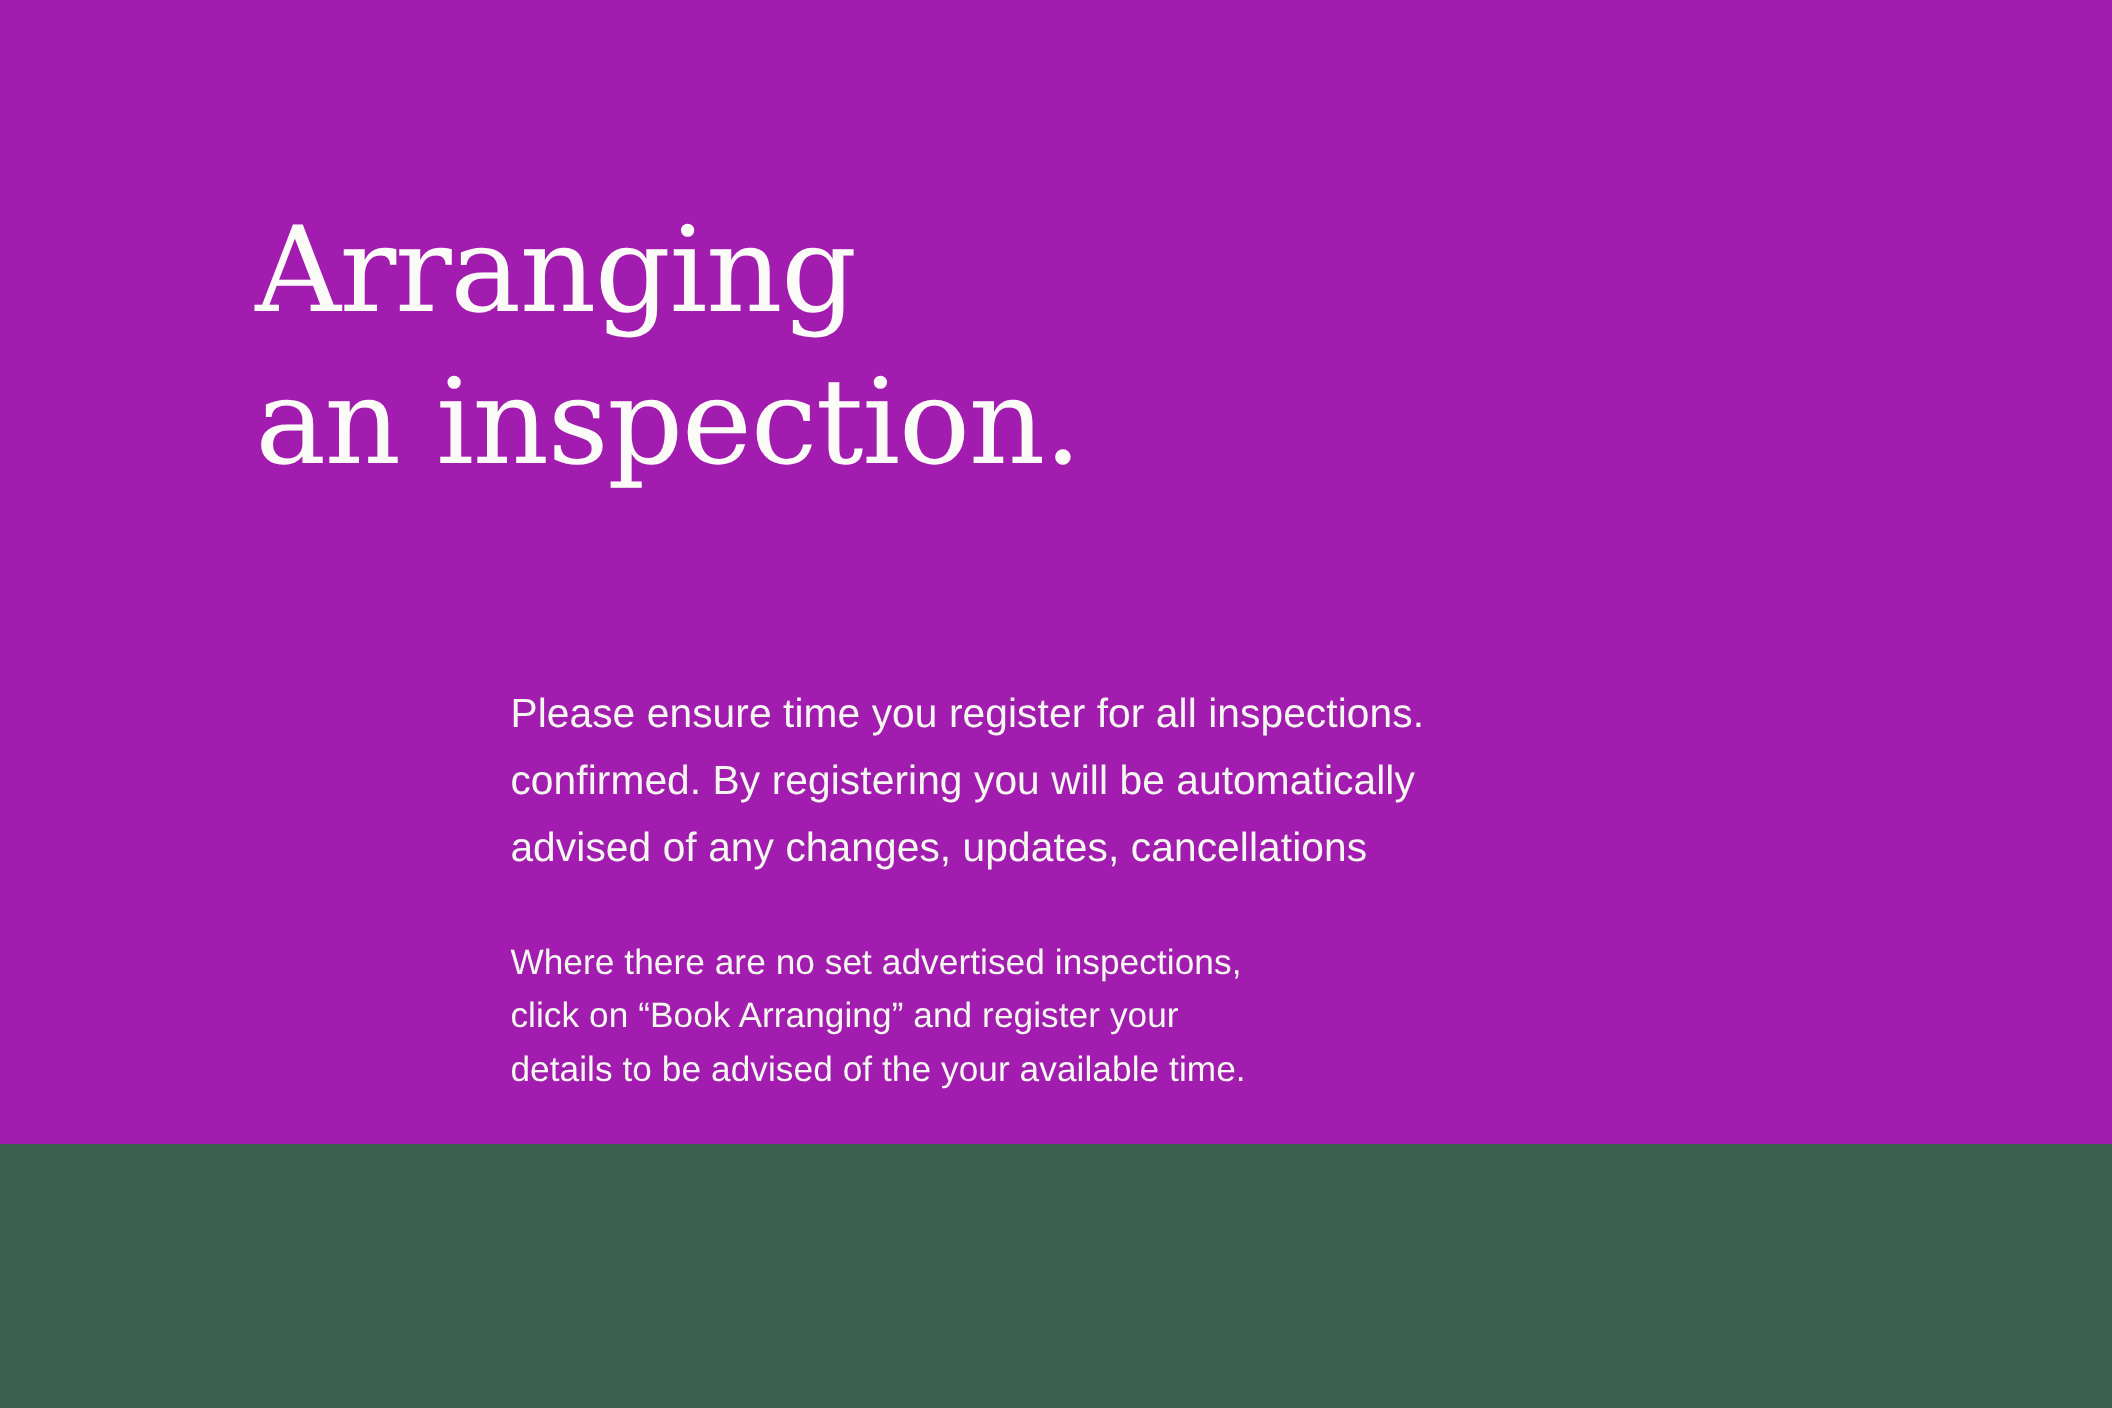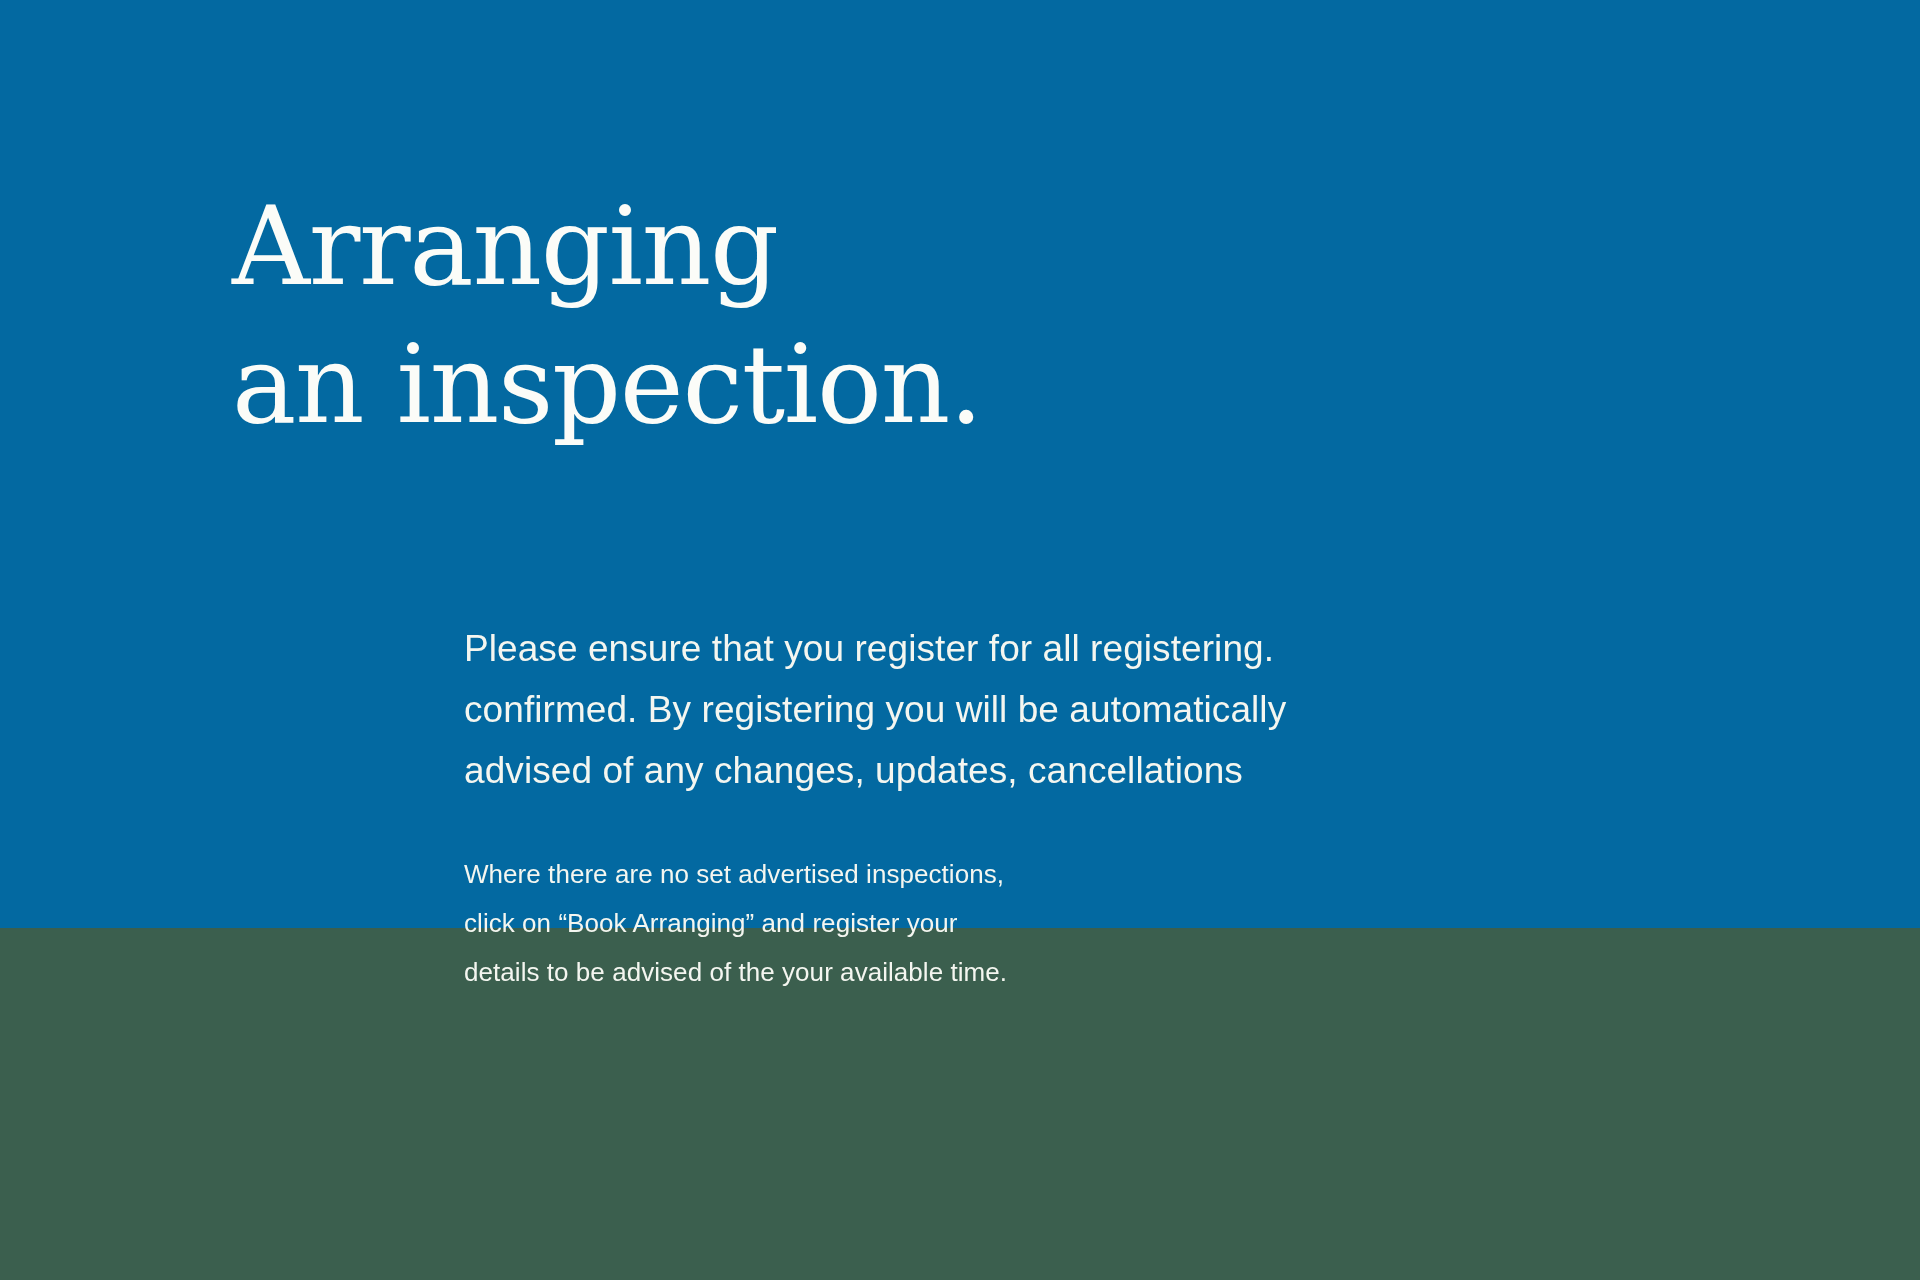--- a/index.html
+++ b/index.html
@@ -13,22 +13,22 @@
     height: 1280px;
     overflow: hidden;
     background: #3b5f4e;
     font-family: "Liberation Sans", sans-serif;
     -webkit-font-smoothing: antialiased;
   }
 
   .slide {
     position: relative;
     width: 1920px;
-    height: 928px;
-    background: #0369a1;
+    height: 1040px;
+    background: #a21caf;
     box-sizing: border-box;
   }
 
   
   .heading-block {
     position: absolute;
     left: 232px;
     top: 186px;
     width: 1300px;
   }
@@ -63,21 +63,21 @@
     font-weight: 400;
   }
 
   .paragraph.primary {
     font-size: 37px;
     line-height: 61px;
     letter-spacing: 0.002em;
   }
 
   .paragraph.secondary {
-    font-size: 26px;
+    font-size: 32px;
     line-height: 49px;
     letter-spacing: 0.002em;
     margin-top: 49px;
   }
 
   .paragraph .txt-line {
     display: block;
     white-space: pre;
   }
 </style>
@@ -87,21 +87,21 @@
 <div class="slide">
 
   <div class="heading-block">
     <span class="heading-line line-1">Arranging</span>
     <span class="heading-line line-2">an inspection.</span>
   </div>
 
   <div class="body-block">
 
     <p class="paragraph primary">
-      <span class="txt-line">Please ensure that you register for all registering.</span>
+      <span class="txt-line">Please ensure time you register for all inspections.</span>
       <span class="txt-line">confirmed. By registering you will be automatically</span>
       <span class="txt-line">advised of any changes, updates, cancellations</span>
     </p>
 
     <p class="paragraph secondary">
       <span class="txt-line">Where there are no set advertised inspections,</span>
       <span class="txt-line">click on “Book Arranging” and register your</span>
       <span class="txt-line">details to be advised of the your available time.</span>
     </p>
 

